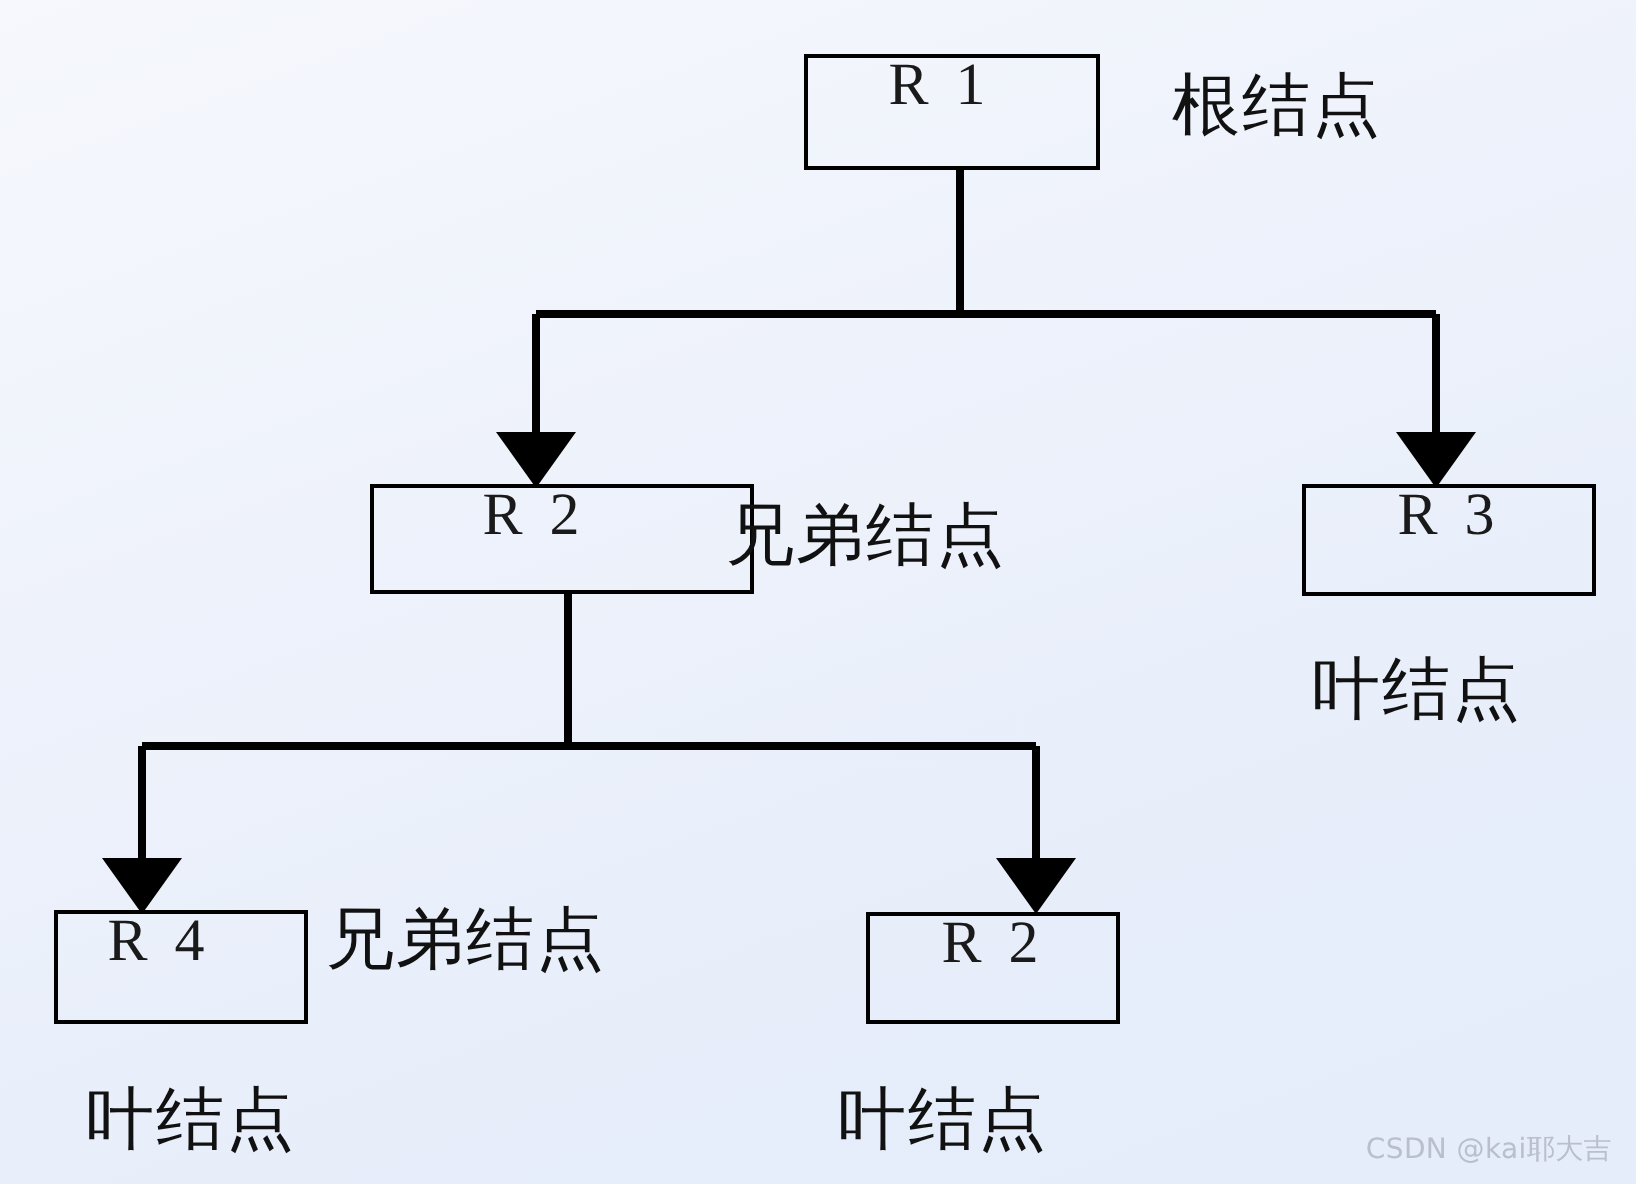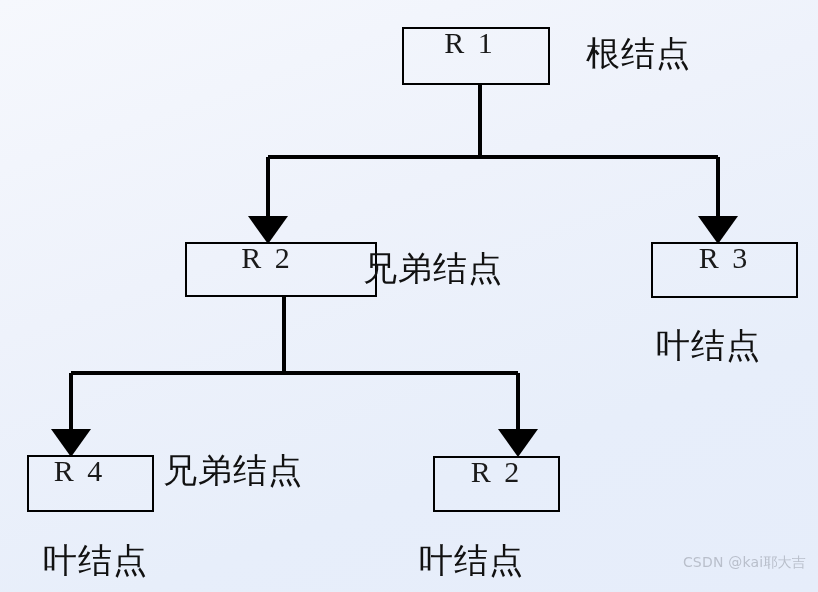--- a/index.html
+++ b/index.html
@@ -72,21 +72,21 @@
     left: 0;
     top: 0;
     width: 818px;
     height: 592px;
     pointer-events: none;
   }
   
   #watermark {
     position: absolute;
     right: 12px;
-    bottom: 20px;
+    bottom: 8px;
     font-family: "DejaVu Sans", "Liberation Sans", sans-serif;
     font-size: 14px;
     color: #b9bfcb;
     white-space: nowrap;
     letter-spacing: 0.2px;
   }
 </style>
 </head>
 <body>
 

